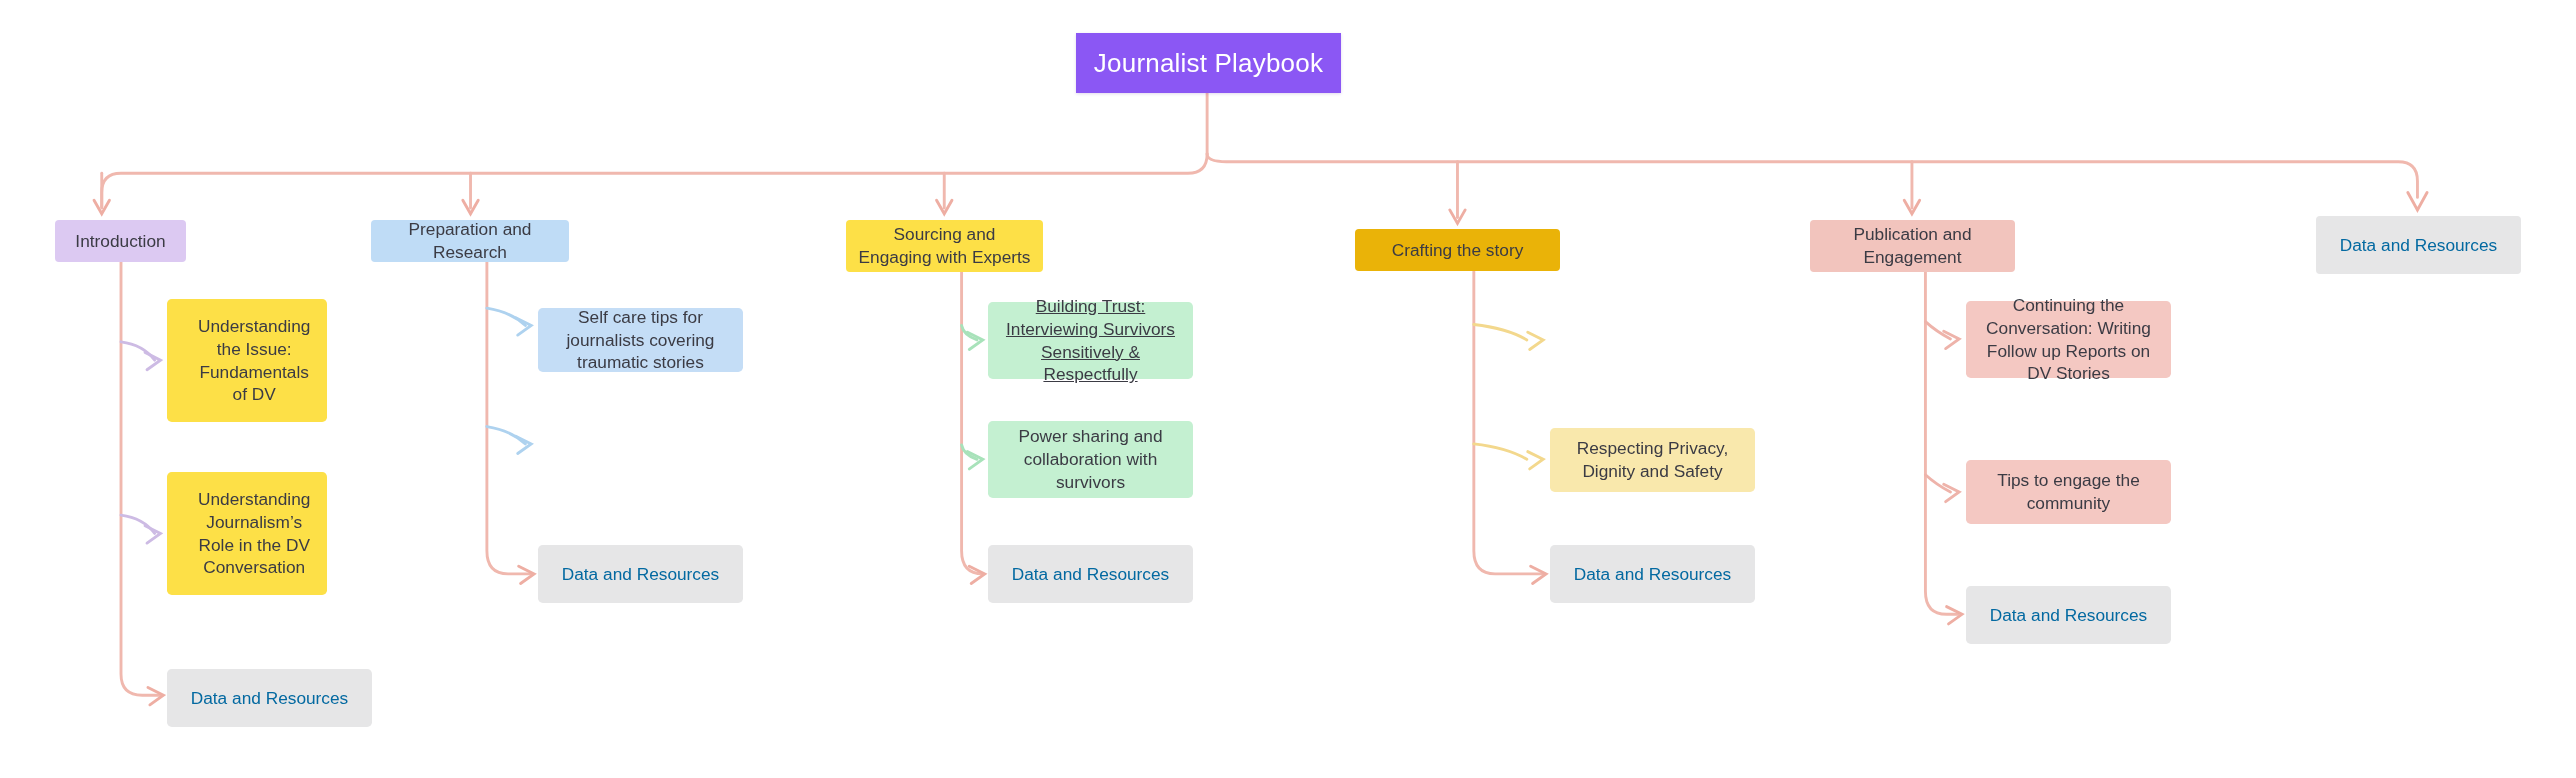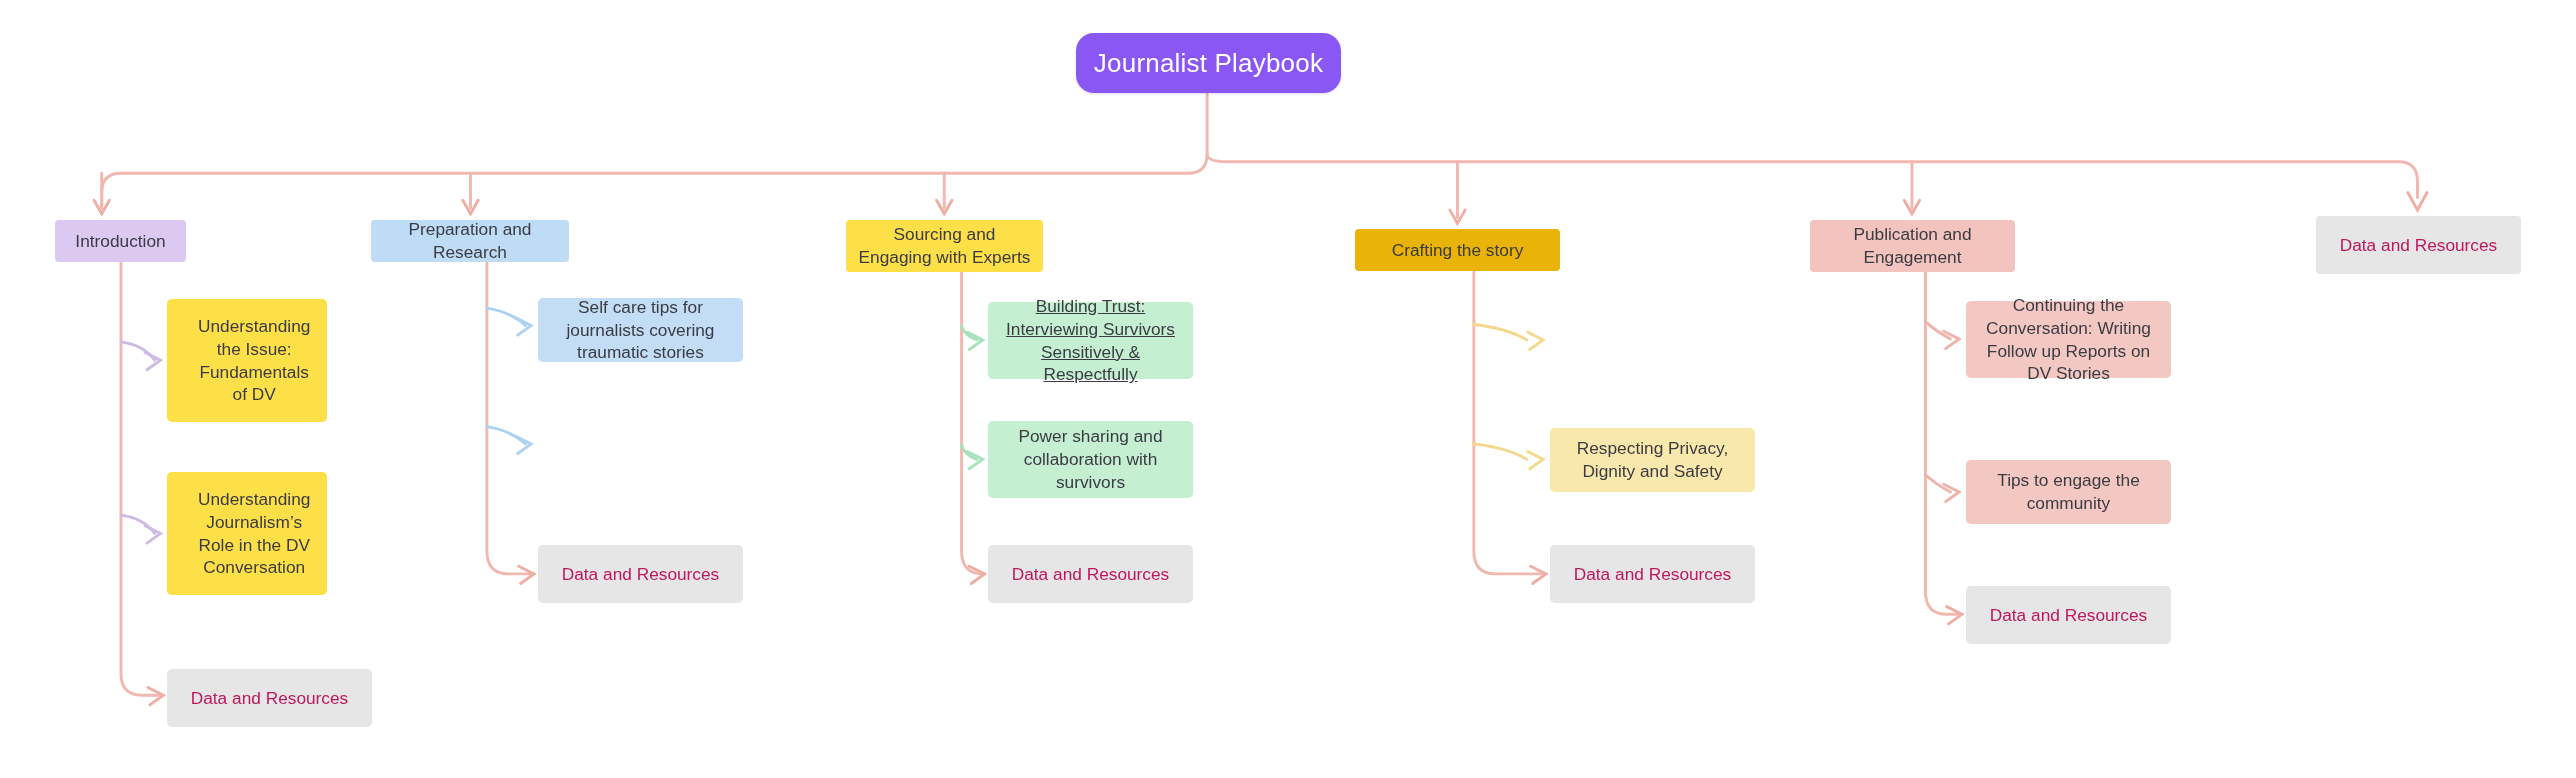--- a/index.html
+++ b/index.html
@@ -35,21 +35,21 @@
     justify-content: center;
     text-align: center;
     line-height: 1.32;
     color: #3b3b44;
     padding: 5.8px 9.6px;
     white-space: pre-line;
   }
   .node.root {
     background: #8b57f4;
     color: #ffffff;
-    border-radius: 18px;
+    border-radius: 0;
     font-size: 26px;
     letter-spacing: 0.2px;
     box-shadow: 0 1px 2.9px rgba(90,50,160,0.18);
   }
   .node.branch {
     border-radius: 3.9px;
     font-size: 17.3px;
   }
   .node.leaf {
     border-radius: 4.8px;
@@ -58,21 +58,21 @@
   .c-purple-strong { background: #dcc9f2; }
   .c-purple-soft   { background: #fde047; padding-left: 24px; }
   .c-blue-strong   { background: #bfdcf6; }
   .c-blue-soft     { background: #c4ddf6; }
   .c-green-strong  { background: #fde047; }
   .c-green-soft    { background: #c4f0d1; }
   .c-yellow-strong { background: #eab308; }
   .c-yellow-soft   { background: #f9e8ac; }
   .c-pink-strong   { background: #f2c4bd; }
   .c-pink-soft     { background: #f4c8c2; }
-  .c-gray          { background: #e6e6e7; color: #be185d; }
+  .c-gray          { background: #e6e6e7; color: #0369a1; }
 </style>
 </head>
 <body>
 
 <div id="canvas">
 
   <svg id="wires" viewBox="0 0 2674 808" xmlns="http://www.w3.org/2000/svg">
     <g fill="none" stroke-width="3" stroke-linecap="round">
 
       <path d="M1253,96 L1253,160" stroke="#f0b8ae"></path>
@@ -133,21 +133,21 @@
   </svg>
 
   <div class="node root" style="left:1076px;top:33px;width:265px;height:60px;">Journalist Playbook</div>
 
   <div class="node branch c-purple-strong" style="left:55px;top:220px;width:131px;height:42px;">Introduction</div>
   <div class="node leaf c-purple-soft" style="left:167px;top:299px;width:160px;height:123px;">Understanding the Issue: Fundamentals of DV</div>
   <div class="node leaf c-purple-soft" style="left:167px;top:472px;width:160px;height:123px;">Understanding Journalism’s Role in the DV Conversation</div>
   <div class="node leaf c-gray" style="left:167px;top:669px;width:205px;height:58px;">Data and Resources</div>
 
   <div class="node branch c-blue-strong" style="left:371px;top:220px;width:198px;height:42px;">Preparation and Research</div>
-  <div class="node leaf c-blue-soft" style="left:538px;top:298px;width:205px;height:64px;">Self care tips for journalists covering traumatic stories</div>
+  <div class="node leaf c-blue-soft" style="left:538px;top:308px;width:205px;height:64px;">Self care tips for journalists covering traumatic stories</div>
   <div class="node leaf c-gray" style="left:538px;top:545px;width:205px;height:58px;">Data and Resources</div>
 
   <div class="node branch c-green-strong" style="left:846px;top:220px;width:197px;height:52px;">Sourcing and Engaging with Experts</div>
   <div class="node leaf c-green-soft" style="left:988px;top:302px;width:205px;height:77px;text-decoration:underline;">Building Trust: Interviewing Survivors Sensitively &amp; Respectfully</div>
   <div class="node leaf c-green-soft" style="left:988px;top:421px;width:205px;height:77px;">Power sharing and collaboration with survivors</div>
   <div class="node leaf c-gray" style="left:988px;top:545px;width:205px;height:58px;">Data and Resources</div>
 
   <div class="node branch c-yellow-strong" style="left:1355px;top:229px;width:205px;height:42px;">Crafting the story</div>
   <div class="node leaf c-yellow-soft" style="left:1550px;top:428px;width:205px;height:64px;">Respecting Privacy, Dignity and Safety</div>
   <div class="node leaf c-gray" style="left:1550px;top:545px;width:205px;height:58px;">Data and Resources</div>

